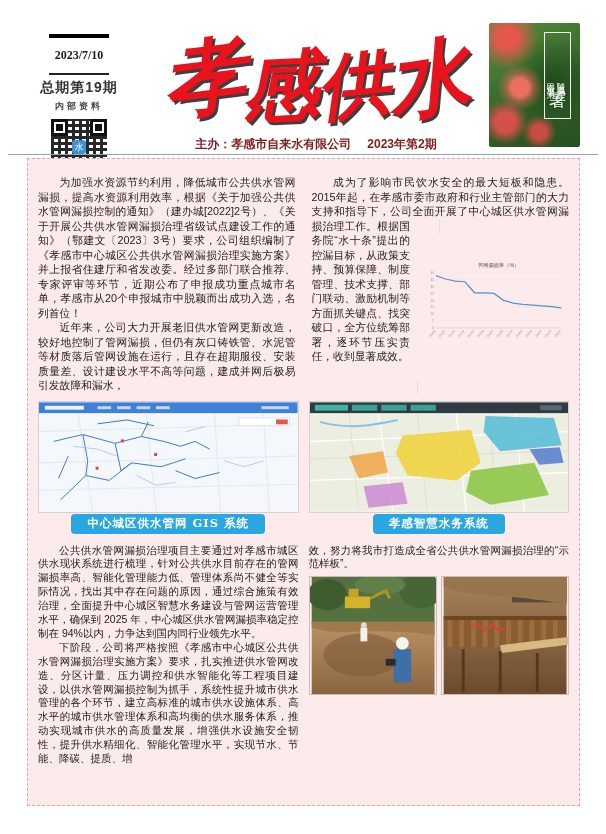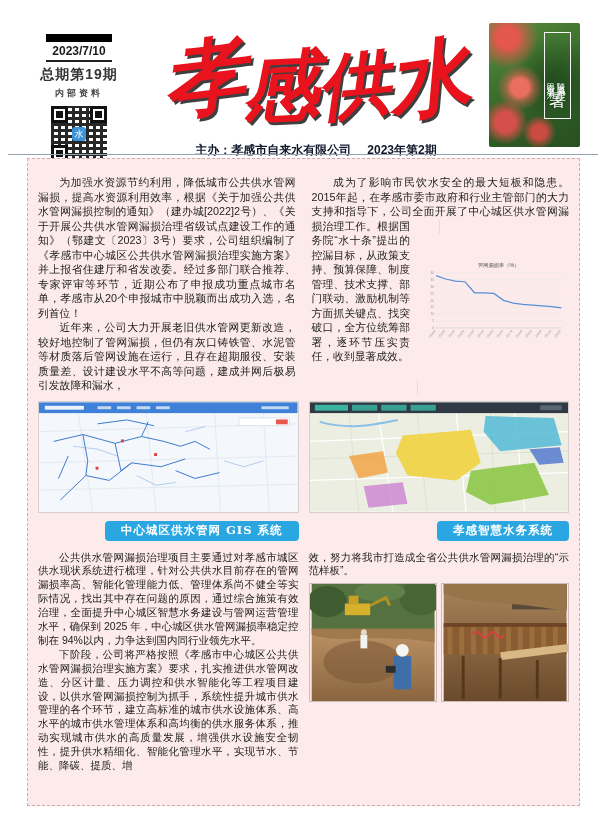--- a/index.html
+++ b/index.html
@@ -2,44 +2,44 @@
 <html><head>
 <meta charset="utf-8">
 <style>
   html,body{margin:0;padding:0;background:#fff;}
   .page{position:relative;width:606px;height:834px;background:#fff;overflow:hidden;
         font-family:"Liberation Sans",sans-serif;color:#1a1a1a;}
   
   .header{position:absolute;top:26px;left:27px;width:553px;height:126px;}
   .header-rule{position:absolute;top:154px;left:8px;width:590px;border-top:1px solid #93a3b4;}
   .issue-box{position:absolute;left:8px;top:8px;width:88px;text-align:center;}
-  .issue-date{display:inline-block;font-family:Liberation Sans, sans-serif;font-weight:bold;font-size:12px;
-              border-top:8px solid #000000;border-bottom:2px solid #222;padding:2px 6px;}
+  .issue-date{display:inline-block;font-family:Liberation Serif, serif;font-weight:bold;font-size:12px;
+              border-top:4px solid #000000;border-bottom:2px solid #222;padding:10px 6px;}
   .issue-no{font-size:14px;margin-top:4px;letter-spacing:1px;font-weight:bold;color:#333;}
   .issue-internal{font-size:9px;margin-top:3px;letter-spacing:3px;color:#444;font-weight:bold;}
   .qr{position:relative;width:56px;height:56px;margin:6px auto 0;background:#fff;overflow:hidden;}
   .qr .noise{position:absolute;inset:0;opacity:.92;
     background-image:repeating-linear-gradient(0deg,#151515 0 3px,transparent 3px 6px),
                      repeating-linear-gradient(90deg,#151515 0 3px,transparent 3px 7px);}
   .fp{position:absolute;width:11px;height:11px;border:3px solid #111;background:#fff;}
   .fp::after{content:"";position:absolute;left:2px;top:2px;width:7px;height:7px;background:#111;}
   .fp.tl{left:0;top:0}.fp.tr{right:0;top:0}.fp.bl{left:0;bottom:0}
   .qlogo{position:absolute;left:21px;top:21px;width:14px;height:14px;background:#3e93d6;border-radius:3px;
          color:#fff;font-size:9px;line-height:14px;text-align:center;}
   .masthead{position:absolute;left:100px;top:-6px;width:378px;height:118px;text-align:center;
             line-height:118px;white-space:nowrap;}
   .masthead span{display:inline-block;color:#e8131d;font-weight:bold;font-style:italic;
                  font-family:"DejaVu Serif",serif;
                  text-shadow:2px 3px 0 rgba(15,15,15,.8);}
   .mc1{font-size:82px;transform:rotate(-7deg) translateY(-2px);margin-right:-8px;}
   .mc2{font-size:77px;transform:rotate(-3deg) translateY(5px);margin-right:-6px;}
   .mc3{font-size:72px;transform:rotate(-6deg) translateY(2px);margin-right:-6px;}
   .mc4{font-size:82px;transform:rotate(-9deg) translateY(-1px);}
-  .organizer{position:absolute;left:100px;top:116px;width:378px;text-align:center;
-             font-size:12px;font-weight:bold;color:#0f172a;}
+  .organizer{position:absolute;left:100px;top:110px;width:378px;text-align:center;
+             font-size:12px;font-weight:bold;color:#7f1d1d;}
   .organizer .ed{margin-left:16px;}
   
   .flower{position:absolute;right:0;top:-3px;width:91px;height:124px;border-radius:2px;overflow:hidden;
     background:
       radial-gradient(circle at 20% 12%, #e4574d 0 8%, rgba(228,87,77,.65) 13%, transparent 24%),
       radial-gradient(circle at 34% 52%, #ea6f60 0 10%, rgba(230,100,85,.5) 16%, transparent 26%),
       radial-gradient(circle at 18% 80%, #d4504a 0 8%, transparent 18%),
       radial-gradient(circle at 55% 88%, #c94b42 0 6%, transparent 14%),
       radial-gradient(ellipse at 70% 45%, rgba(18,55,18,.55), transparent 45%),
       linear-gradient(150deg,#5a8f3e 0%,#417531 35%,#2f5c26 65%,#275020 100%);}
@@ -58,21 +58,21 @@
   .cols{display:flex;gap:16px;margin-top:10px;}
   .col{width:50%;font-size:10.8px;line-height:14.5px;text-align:justify;color:#1c1c1c;}
   .col p{margin:0;text-indent:2em;}
   .chartwrap{float:right;width:152px;height:146px;margin:1px 0 0 7px;}
   .chartbox{width:150px;height:96px;background:#fff;border:1px solid #e3dede;box-sizing:border-box;}
   .chartbox svg{width:100%;height:100%;display:block;}
   
   .maps{display:flex;gap:10px;margin-top:8px;}
   .mapcell{width:50%;}
   .mapimg{width:100%;height:112px;display:block;border:1px solid #d8cfcf;box-sizing:border-box;background:#f5f8fb;}
-  .capline{text-align:right;margin-top:7px;}
+  .capline{text-align:center;}
   .cap{display:inline-block;background:#2aa7e0;color:#fff;font-family:"DejaVu Serif",serif;font-weight:bold;
        font-size:11.5px;letter-spacing:1px;padding:2px 16px 3px;border-radius:4px;}
   
   .cols2{display:flex;gap:10px;margin-top:10px;}
   .col2{width:50%;font-size:10.5px;line-height:13.9px;text-align:justify;color:#1c1c1c;}
   .col2 p{margin:0;text-indent:2em;}
   .photos{display:flex;gap:4px;margin-top:5px;}
   .photo{width:50%;height:119px;display:block;border:1px solid #cbb;box-sizing:border-box;}
 </style>
 </head>

